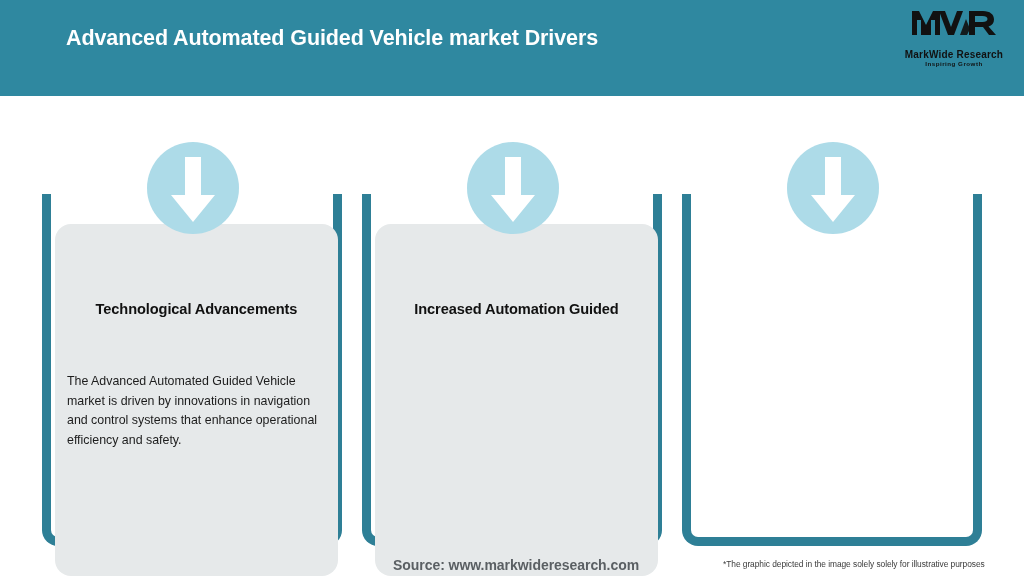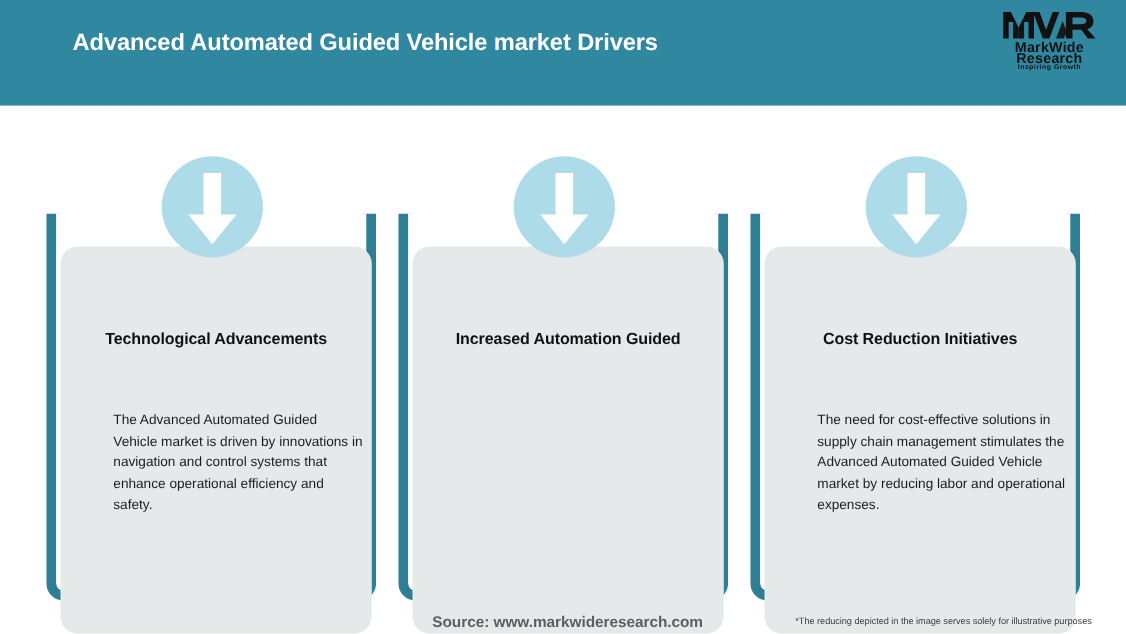--- a/index.html
+++ b/index.html
@@ -49,25 +49,25 @@
     text-align: center;
   }
   .logo-mark {
     display: block;
     margin: 0 auto;
     width: 86px;
     height: 30px;
   }
   .logo-name {
     display: block;
-    font-size: 13px;
+    font-size: 10px;
     font-weight: bold;
     color: #111111;
     letter-spacing: 0.2px;
-    margin-top: 0;
+    margin-top: 12px;
     line-height: 10px;
   }
   .logo-tag {
     display: block;
     font-size: 6.2px;
     font-weight: bold;
     color: #111111;
     letter-spacing: 0.5px;
     line-height: 8px;
   }
@@ -132,21 +132,20 @@
   }
   .card-body {
     position: absolute;
     left: 12px;
     right: 8px;
     top: 148px;
     text-align: left;
     font-size: 12.4px;
     color: #1c1c1c;
     line-height: 19.5px;
-    margin-left: 36px;
   }
 
   
   .icon-circle {
     position: absolute;
     left: 105px;
     top: 0px;
     width: 92px;
     height: 92px;
     border-radius: 50%;
@@ -225,26 +224,22 @@
       <div class="card-title">Increased Automation Guided</div>
     </div>
     <div class="icon-circle"></div>
     <svg class="arrow-svg" viewBox="0 0 46 66" aria-hidden="true">
       <path d="M15 0 H31 V38 H45 L23 65 L1 38 H15 Z" fill="#FFFFFF"></path>
     </svg>
   </div>
 
   <div class="card-wrap c3">
     <div class="bracket"></div>
-    <div class="card">
-      <div class="card-title">Cost Reduction Initiatives</div>
-      <div class="card-body">The need for cost-effective solutions in supply chain management stimulates the Advanced Automated Guided Vehicle market by reducing labor and operational expenses.</div>
-    </div>
     <div class="icon-circle"></div>
     <svg class="arrow-svg" viewBox="0 0 46 66" aria-hidden="true">
       <path d="M15 0 H31 V38 H45 L23 65 L1 38 H15 Z" fill="#FFFFFF"></path>
     </svg>
   </div>
 
 </div>
 
 <div class="footer-source">Source: www.markwideresearch.com</div>
-<div class="footer-note">*The reducing depicted in the image serves solely for illustrative purposes</div>
+<div class="footer-note">*The graphic depicted in the image solely solely for illustrative purposes</div>
 
 </body></html>

